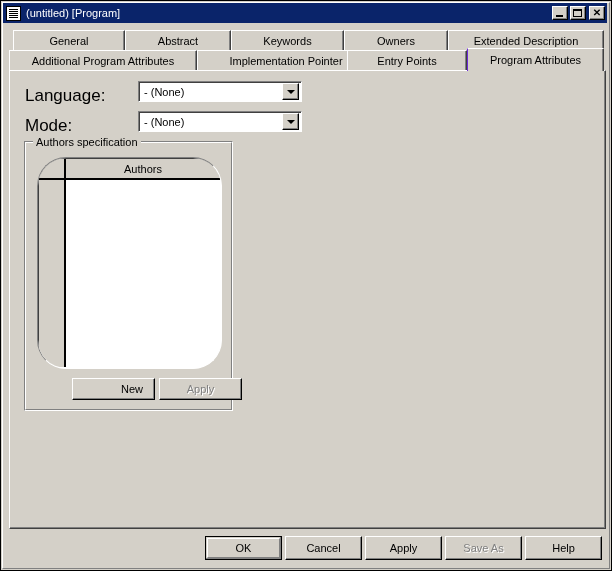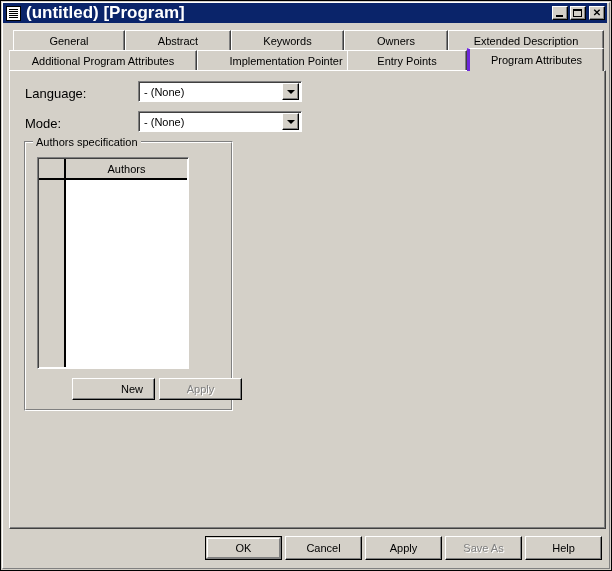--- a/index.html
+++ b/index.html
@@ -62,22 +62,22 @@
     background: #000000;
     display: block;
   }
   .title-icon i:nth-child(1) { top: 2px; }
   .title-icon i:nth-child(2) { top: 4px; }
   .title-icon i:nth-child(3) { top: 6px; }
   .title-icon i:nth-child(4) { top: 8px; }
   .title-icon i:nth-child(5) { top: 10px; }
   .title-text {
     color: #ffffff;
-    font-size: 17px;
-    font-weight: bold;
+    font-size: 11px;
+    font-weight: normal;
     flex: 1 1 auto;
     white-space: nowrap;
     overflow: hidden;
   }
   .title-buttons {
     display: flex;
     gap: 0px;
     flex: 0 0 auto;
   }
   .tbtn {
@@ -150,21 +150,21 @@
     font-size: 11px;
     color: #000000;
     white-space: nowrap;
   }
   .tab.active {
     height: 23px;
     top: -2px;
     background: #d4d0c8;
     z-index: 5;
     border-top: 1px solid #ffffff;
-    border-left: 3px solid #6d28d9;
+    border-left: 1px solid #6d28d9;
     border-right: 1px solid #404040;
     box-shadow: inset -1px 0 0 #808080;
   }
 
   
   .panel {
     position: absolute;
     left: 8px; top: 69px;
     width: 597px; height: 459px;
     box-sizing: border-box;
@@ -173,21 +173,21 @@
     border-left: 1px solid #ffffff;
     border-right: 1px solid #404040;
     border-bottom: 1px solid #404040;
     box-shadow: inset -1px -1px 0 #808080;
     z-index: 1;
   }
 
   
   .field-label {
     position: absolute;
-    font-size: 13px;
+    font-size: 17px;
     color: #000000;
     white-space: nowrap;
   }
   .combo {
     position: absolute;
     height: 21px;
     box-sizing: border-box;
     background: #ffffff;
     border-top: 1px solid #808080;
     border-left: 1px solid #808080;
@@ -432,21 +432,21 @@
     <span class="field-label" style="left:15px; top:45px;">Mode:</span>
     <div class="combo" style="left:128px; top:40px; width:164px;">
       <span class="combo-text" title="- (None)">- (None)</span>
       <span class="combo-arrow"></span>
     </div>
 
     <div class="groupbox" style="left:14px; top:70px; width:209px; height:270px;">
       <span class="inner-edge"></span>
       <span class="group-title">Authors specification</span>
 
-      <div class="grid" style="left:12px; top:15px; width:152px; height:212px;">
+      <div class="grid" style="left:12px; top:15px; width:185px; height:212px;border-radius:29px;">
         <div class="grid-header">
           <div class="grid-corner"></div>
           <div class="grid-colhead">Authors</div>
         </div>
         <div class="grid-body">
           <div class="grid-gutter"></div>
           <div class="grid-cells"></div>
         </div>
       </div>
 

